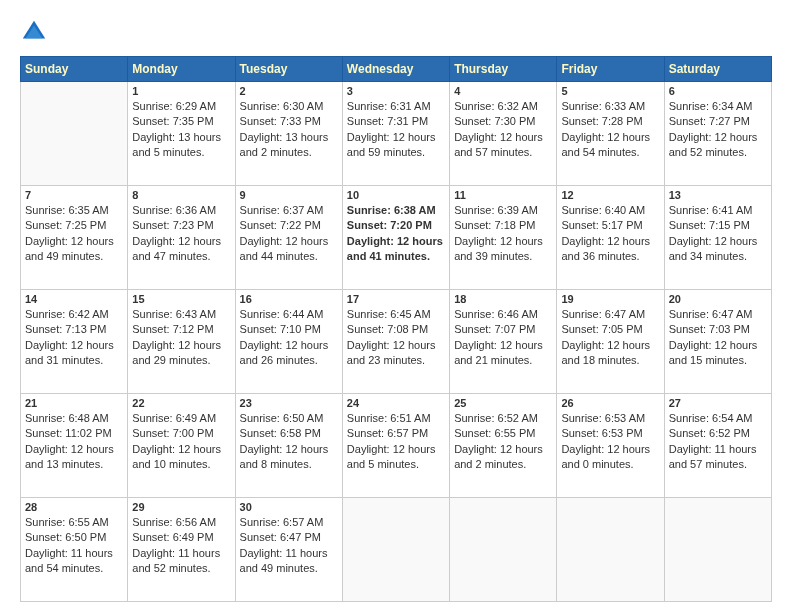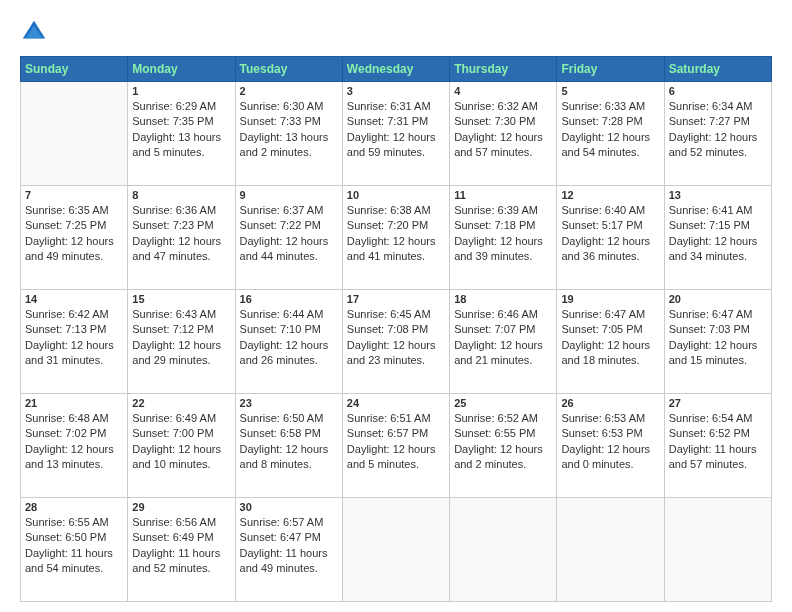--- a/index.html
+++ b/index.html
@@ -53,21 +53,21 @@
     }
     .calendar {
       flex: 1;
       border: 1px solid #ccc;
       border-collapse: collapse;
       width: 100%;
       table-layout: fixed;
     }
     .calendar th {
       background: #2b6cb0;
-      color: #86efac;
+      color: #fef9c3;
       font-size: 12px;
       font-weight: bold;
       padding: 5px 4px;
       text-align: left;
       border: 1px solid #1e5a9e;
     }
     .calendar td {
       border: 1px solid #ccc;
       vertical-align: top;
       padding: 3px 4px;
@@ -185,21 +185,21 @@
           </td>
           <td>
             <span class="day-num">9</span>
             <div class="cell-text" style="white-space: pre-line;">Sunrise: 6:37 AM
 Sunset: 7:22 PM
 Daylight: 12 hours
 and 44 minutes.</div>
           </td>
           <td>
             <span class="day-num">10</span>
-            <div class="cell-text" style="white-space: pre-line;">Sunrise: 6:38 AM
+            <div class="cell-text" style="white-space: pre-line; font-weight: bold;">Sunrise: 6:38 AM
 Sunset: 7:20 PM
 Daylight: 12 hours
 and 41 minutes.</div>
           </td>
           <td>
             <span class="day-num">11</span>
             <div class="cell-text" style="white-space: pre-line;">Sunrise: 6:39 AM
 Sunset: 7:18 PM
 Daylight: 12 hours
 and 39 minutes.</div>
@@ -267,21 +267,21 @@
             <div class="cell-text" style="white-space: pre-line;">Sunrise: 6:47 AM
 Sunset: 7:03 PM
 Daylight: 12 hours
 and 15 minutes.</div>
           </td>
         </tr>
         <tr>
           <td>
             <span class="day-num">21</span>
             <div class="cell-text" style="white-space: pre-line;">Sunrise: 6:48 AM
-Sunset: 7:02 PM
+Sunset: 11:02 PM
 Daylight: 12 hours
 and 13 minutes.</div>
           </td>
           <td>
             <span class="day-num">22</span>
             <div class="cell-text" style="white-space: pre-line;">Sunrise: 6:49 AM
 Sunset: 7:00 PM
 Daylight: 12 hours
 and 10 minutes.</div>
           </td>

